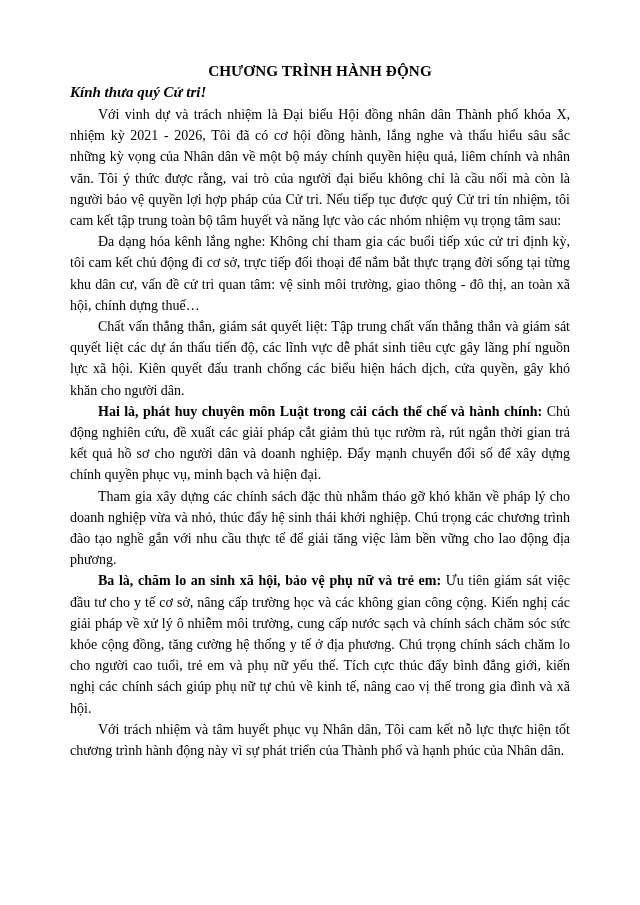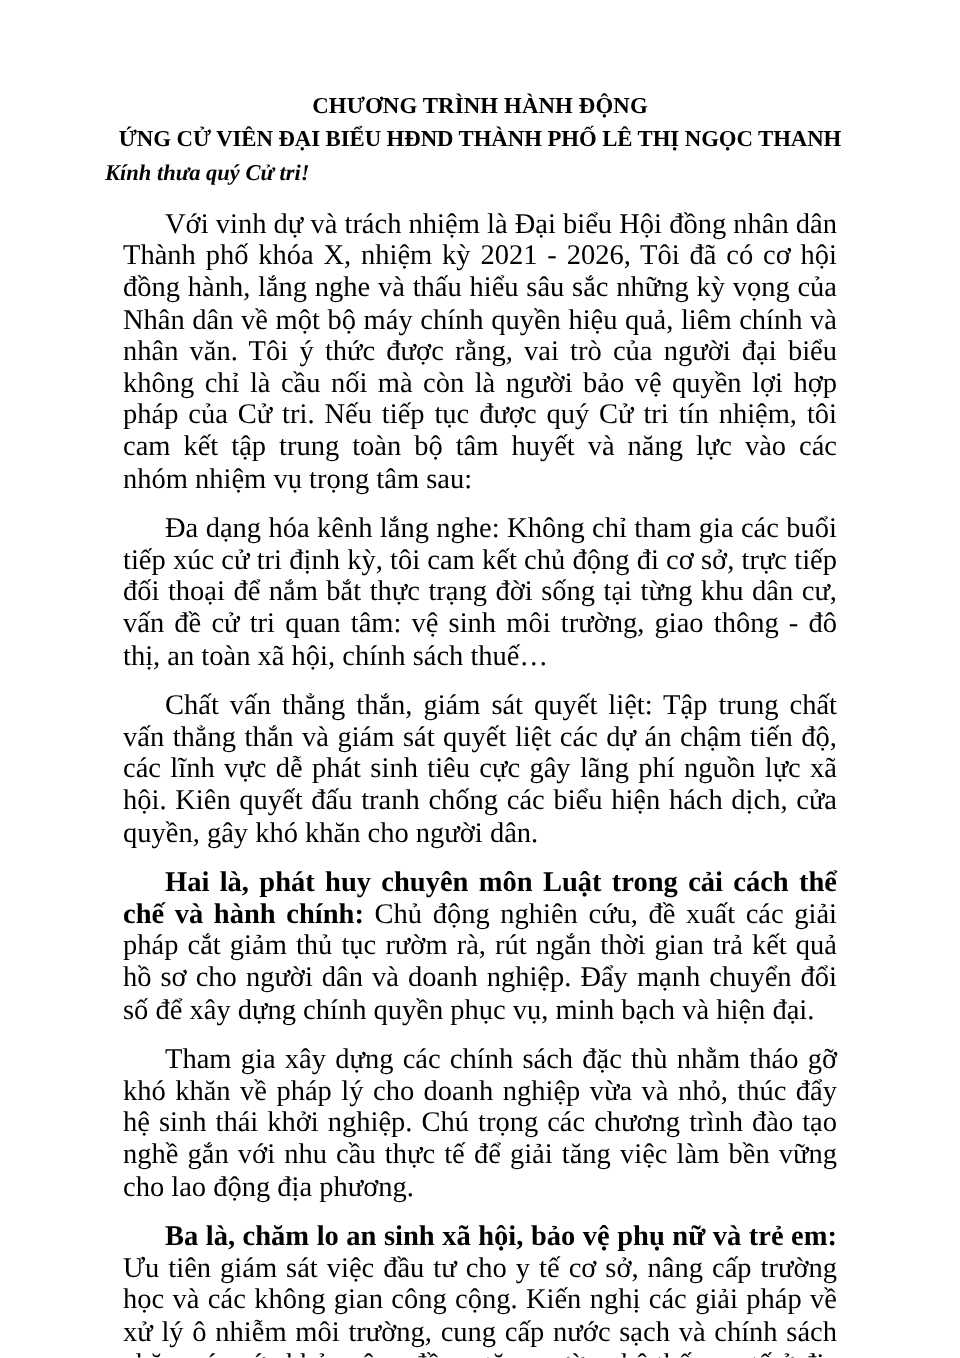--- a/index.html
+++ b/index.html
@@ -42,52 +42,51 @@
   }
   .salutation {
     font-weight: bold;
     font-style: italic;
     font-size: 15px;
     line-height: 21px;
     margin: 0 0 1px 0;
     text-align: left;
   }
   p.body-par {
-    margin: 12px;
-    font-size: 19px;
+    margin: 0;
+    font-size: 14px;
     line-height: 21.2px;
     text-align: justify;
     text-indent: 28px;
     text-justify: inter-word;
     hyphens: none;
   }
   p.body-par + p.body-par {
     margin-top: 0;
   }
   .lead {
     font-weight: bold;
   }
 </style>
 </head>
 <body>
 
 <div class="page">
 
   <h1 class="doc-title">CHƯƠNG TRÌNH HÀNH ĐỘNG</h1>
-  <h2 class="doc-title-line2">ỨNG CỬ VIÊN ĐẠI BIỂU HĐND THÀNH PHỐ LÊ THỊ NGỌC THANH</h2>
 
   <p class="salutation">Kính thưa quý Cử tri!</p>
 
   <p class="body-par"><span class="lead"></span><span>Với vinh dự và trách nhiệm là Đại biểu Hội đồng nhân dân Thành phố khóa X, nhiệm kỳ 2021 - 2026, Tôi đã có cơ hội đồng hành, lắng nghe và thấu hiểu sâu sắc những kỳ vọng của Nhân dân về một bộ máy chính quyền hiệu quả, liêm chính và nhân văn. Tôi ý thức được rằng, vai trò của người đại biểu không chỉ là cầu nối mà còn là người bảo vệ quyền lợi hợp pháp của Cử tri. Nếu tiếp tục được quý Cử tri tín nhiệm, tôi cam kết tập trung toàn bộ tâm huyết và năng lực vào các nhóm nhiệm vụ trọng tâm sau:</span></p>
 
 
-  <p class="body-par"><span class="lead"></span><span>Đa dạng hóa kênh lắng nghe: Không chỉ tham gia các buổi tiếp xúc cử tri định kỳ, tôi cam kết chủ động đi cơ sở, trực tiếp đối thoại để nắm bắt thực trạng đời sống tại từng khu dân cư, vấn đề cử tri quan tâm: vệ sinh môi trường, giao thông - đô thị, an toàn xã hội, chính sách thuế…</span></p>
+  <p class="body-par"><span class="lead"></span><span>Đa dạng hóa kênh lắng nghe: Không chỉ tham gia các buổi tiếp xúc cử tri định kỳ, tôi cam kết chủ động đi cơ sở, trực tiếp đối thoại để nắm bắt thực trạng đời sống tại từng khu dân cư, vấn đề cử tri quan tâm: vệ sinh môi trường, giao thông - đô thị, an toàn xã hội, chính dựng thuế…</span></p>
 
 
-  <p class="body-par"><span class="lead"></span><span>Chất vấn thẳng thắn, giám sát quyết liệt: Tập trung chất vấn thẳng thắn và giám sát quyết liệt các dự án chậm tiến độ, các lĩnh vực dễ phát sinh tiêu cực gây lãng phí nguồn lực xã hội. Kiên quyết đấu tranh chống các biểu hiện hách dịch, cửa quyền, gây khó khăn cho người dân.</span></p>
+  <p class="body-par"><span class="lead"></span><span>Chất vấn thẳng thắn, giám sát quyết liệt: Tập trung chất vấn thẳng thắn và giám sát quyết liệt các dự án thấu tiến độ, các lĩnh vực dễ phát sinh tiêu cực gây lãng phí nguồn lực xã hội. Kiên quyết đấu tranh chống các biểu hiện hách dịch, cửa quyền, gây khó khăn cho người dân.</span></p>
 
   <p class="body-par"><span class="lead">Hai là, phát huy chuyên môn Luật trong cải cách thể chế và hành chính:</span><span> Chủ động nghiên cứu, đề xuất các giải pháp cắt giảm thủ tục rườm rà, rút ngắn thời gian trả kết quả hồ sơ cho người dân và doanh nghiệp. Đẩy mạnh chuyển đổi số để xây dựng chính quyền phục vụ, minh bạch và hiện đại.</span></p>
 
   <p class="body-par"><span class="lead"></span><span>Tham gia xây dựng các chính sách đặc thù nhằm tháo gỡ khó khăn về pháp lý cho doanh nghiệp vừa và nhỏ, thúc đẩy hệ sinh thái khởi nghiệp. Chú trọng các chương trình đào tạo nghề gắn với nhu cầu thực tế để giải tăng việc làm bền vững cho lao động địa phương.</span></p>
 
   <p class="body-par"><span class="lead">Ba là, chăm lo an sinh xã hội, bảo vệ phụ nữ và trẻ em:</span><span> Ưu tiên giám sát việc đầu tư cho y tế cơ sở, nâng cấp trường học và các không gian công cộng. Kiến nghị các giải pháp về xử lý ô nhiễm môi trường, cung cấp nước sạch và chính sách chăm sóc sức khỏe cộng đồng, tăng cường hệ thống y tế ở địa phương. Chú trọng chính sách chăm lo cho người cao tuổi, trẻ em và phụ nữ yếu thế. Tích cực thúc đẩy bình đẳng giới, kiến nghị các chính sách giúp phụ nữ tự chủ về kinh tế, nâng cao vị thế trong gia đình và xã hội.</span></p>
 
   <p class="body-par"><span class="lead"></span><span>Với trách nhiệm và tâm huyết phục vụ Nhân dân, Tôi cam kết nỗ lực thực hiện tốt chương trình hành động này vì sự phát triển của Thành phố và hạnh phúc của Nhân dân.</span></p>
 
 </div>

